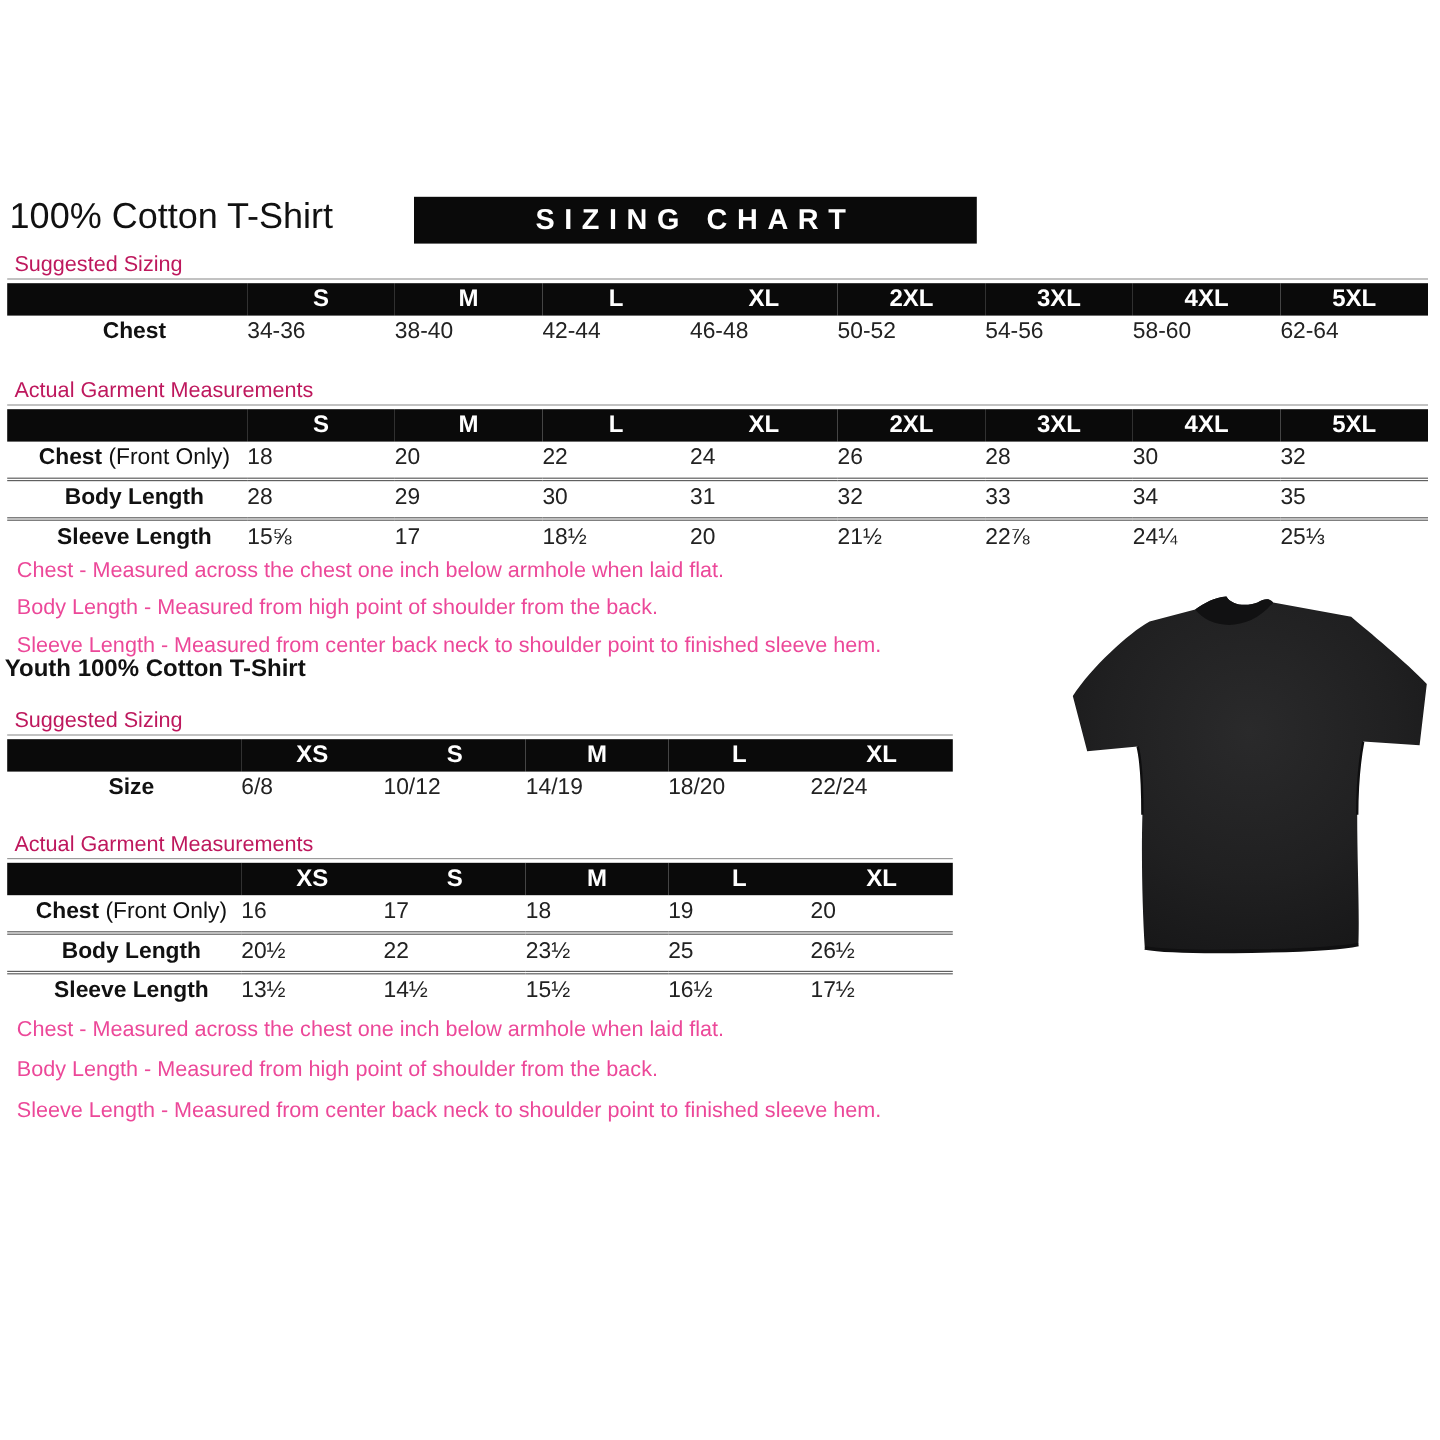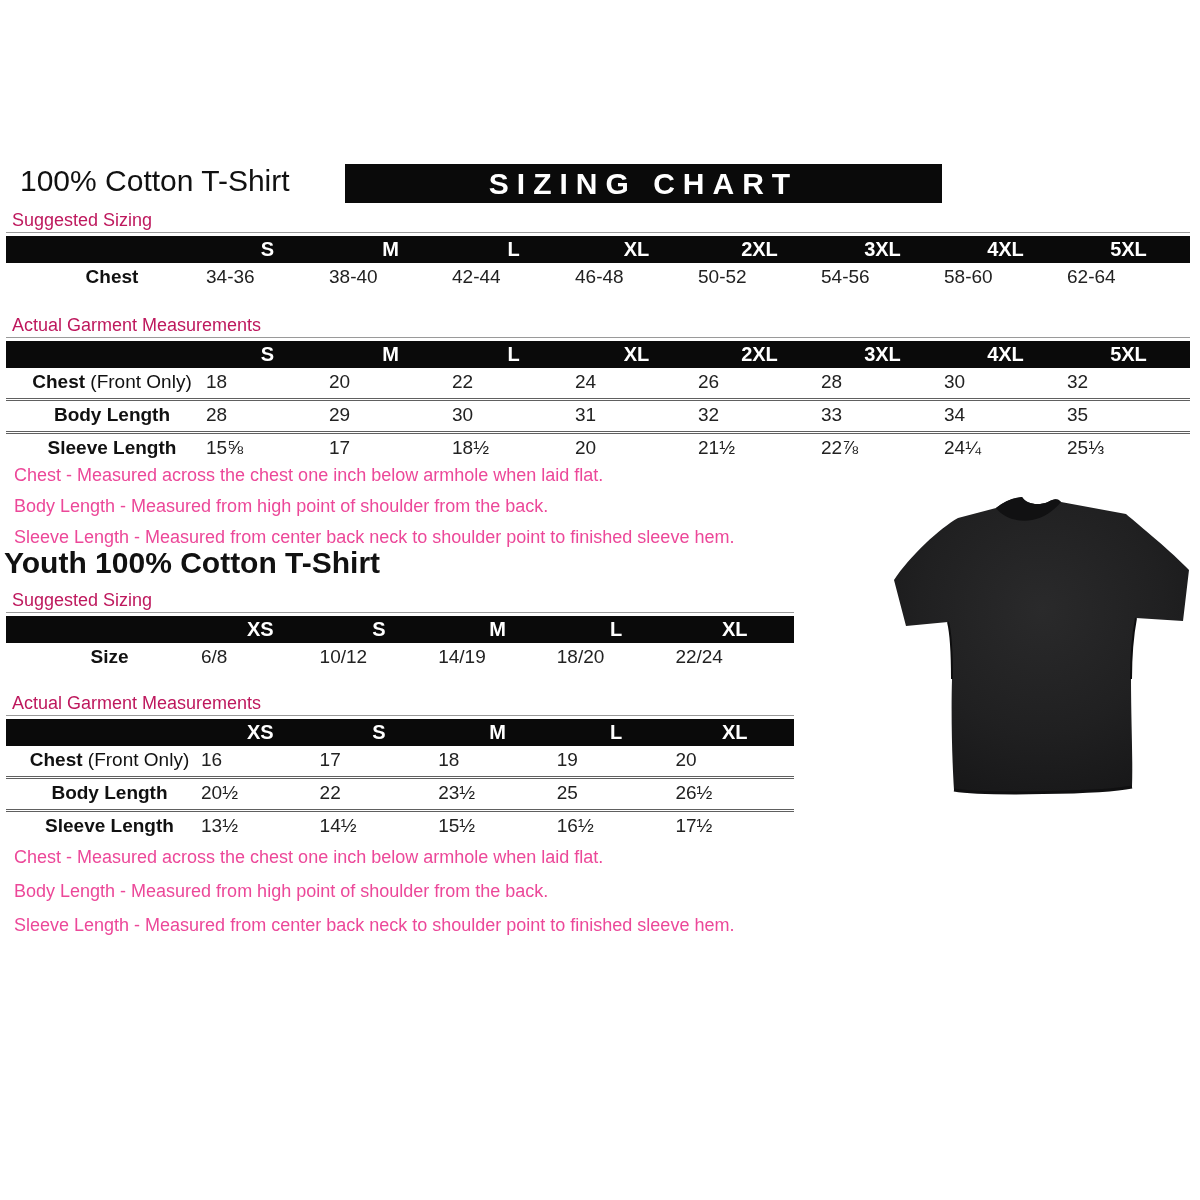--- a/index.html
+++ b/index.html
@@ -2,43 +2,43 @@
 <html><head>
 <meta charset="utf-8">
 <style>
   html,body{margin:0;padding:0;}
   body{
     width:1200px;height:1200px;background:#ffffff;position:relative;
     font-family:"Liberation Sans","DejaVu Sans",sans-serif;color:#1a1a1a;
     overflow:hidden;
   }
   .abs{position:absolute;}
-  .page-title{left:20px;top:164px;font-size:30px;font-weight:400;color:#111;}
+  .page-title{left:8px;top:164px;font-size:30px;font-weight:400;color:#111;}
   .banner{
-    left:345px;top:164px;width:597px;height:39px;background:#0a0a0a;
-    color:#fff;font-weight:700;font-size:30px;letter-spacing:8px;
+    left:345px;top:164px;width:469px;height:39px;background:#0a0a0a;
+    color:#fff;font-weight:700;font-size:24px;letter-spacing:8px;
     text-align:center;line-height:39px;
   }
   .section-label{font-size:18px;color:#be185d;padding-left:6px;line-height:20px;}
   .topline{height:1px;background:#9a9a9a;margin-top:2px;margin-bottom:3px;}
   table{border-collapse:collapse;width:100%;table-layout:fixed;}
   thead th{
     background:#0a0a0a;color:#ffffff;font-weight:700;font-size:20px;
     height:27px;padding:0;text-align:center;
   }
   td{font-size:19px;text-align:left;padding:3px 0 5px;color:#222;}
   td.rowlabel{text-align:center;padding-left:12px;color:#111;}
   td.rowlabel b{font-weight:700;}
   .lined tbody tr + tr td{border-top:3px double #606060;}
   .adult th:first-child, .adult td:first-child{width:200px;}
   .youth th:first-child, .youth td:first-child{width:195px;}
   .notes{font-size:18px;color:#ec4899;padding-left:12px;}
   .notes div{line-height:31px;}
   .notes.wide div{line-height:34px;}
-  .youth-title{left:4px;top:546px;font-size:30px;font-weight:700;color:#111;}
+  .youth-title{left:4px;top:546px;font-size:20px;font-weight:700;color:#111;}
   .block-a{left:6px;top:210px;width:1184px;}
   .block-b{left:6px;top:315px;width:1184px;}
   .notes-a{left:2px;top:460px;width:900px;}
   .block-c{left:6px;top:590px;width:788px;}
   .block-d{left:6px;top:693px;width:788px;}
   .notes-b{left:2px;top:840px;width:900px;}
   .tshirt{left:888px;top:494px;width:306px;height:312px;}
 </style>
 </head>
 <body>

